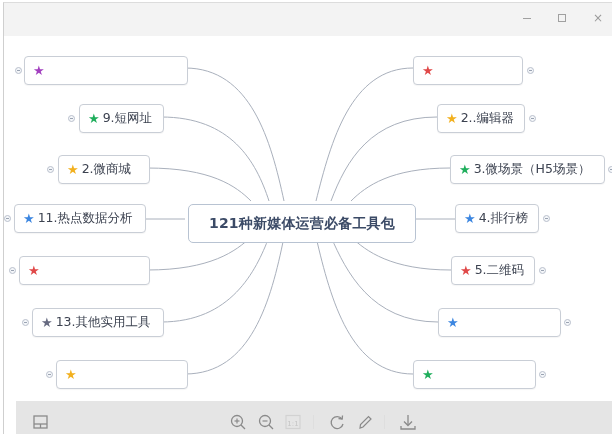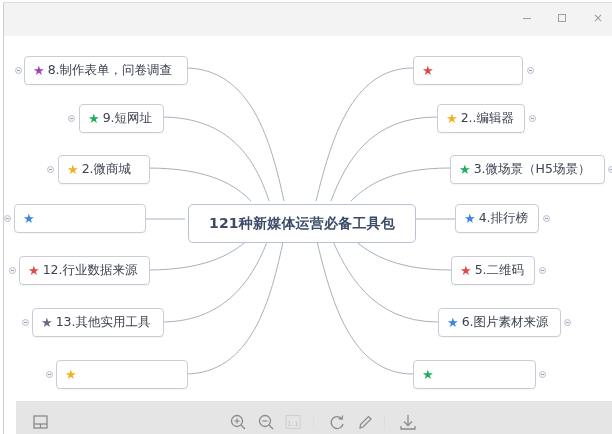--- a/index.html
+++ b/index.html
@@ -99,44 +99,43 @@
         <path d="M412 373 C 350 373, 330 300, 315 236"></path>
       </g>
     </svg>
 
     <div class="root" style="top:168px;">
       <span>121种新媒体运营必备工具包</span>
     </div>
 
     <div class="node" style="left:20px; top:20px; width:164px;">
       <span class="star" style="color:#a23fbf;">★</span>
-      <span>8.制作表单，问卷调查</span>
     </div>
     <div class="collapse" style="left:11px; top:31px;"></div>
 
     <div class="node" style="left:75px; top:68px; width:85px;">
       <span class="star" style="color:#1fae5c;">★</span>
       <span>9.短网址</span>
     </div>
     <div class="collapse" style="left:64px; top:79px;"></div>
 
     <div class="node" style="left:54px; top:119px; width:92px;">
       <span class="star" style="color:#f2b01e;">★</span>
       <span>2.微商城</span>
     </div>
     <div class="collapse" style="left:43px; top:130px;"></div>
 
     <div class="node" style="left:10px; top:168px; width:132px;">
       <span class="star" style="color:#3c86e0;">★</span>
+      <span>11.热点数据分析</span>
     </div>
     <div class="collapse" style="left:0px; top:179px;"></div>
 
     <div class="node" style="left:15px; top:220px; width:131px;">
       <span class="star" style="color:#e04848;">★</span>
-      <span>12.行业数据来源</span>
     </div>
     <div class="collapse" style="left:5px; top:231px;"></div>
 
     <div class="node" style="left:28px; top:272px; width:132px;">
       <span class="star" style="color:#666a80;">★</span>
       <span>13.其他实用工具</span>
     </div>
     <div class="collapse" style="left:18px; top:283px;"></div>
 
     <div class="node" style="left:52px; top:324px; width:132px;">
@@ -168,21 +167,20 @@
     <div class="collapse" style="left:539px; top:179px;"></div>
 
     <div class="node" style="left:447px; top:220px; width:84px;">
       <span class="star" style="color:#e04848;">★</span>
       <span>5.二维码</span>
     </div>
     <div class="collapse" style="left:535px; top:231px;"></div>
 
     <div class="node" style="left:434px; top:272px; width:123px;">
       <span class="star" style="color:#3c86e0;">★</span>
-      <span>6.图片素材来源</span>
     </div>
     <div class="collapse" style="left:560px; top:283px;"></div>
 
     <div class="node" style="left:409px; top:324px; width:123px;">
       <span class="star" style="color:#1fae5c;">★</span>
     </div>
     <div class="collapse" style="left:535px; top:335px;"></div>
   </div>
 
   <div class="toolbar">

